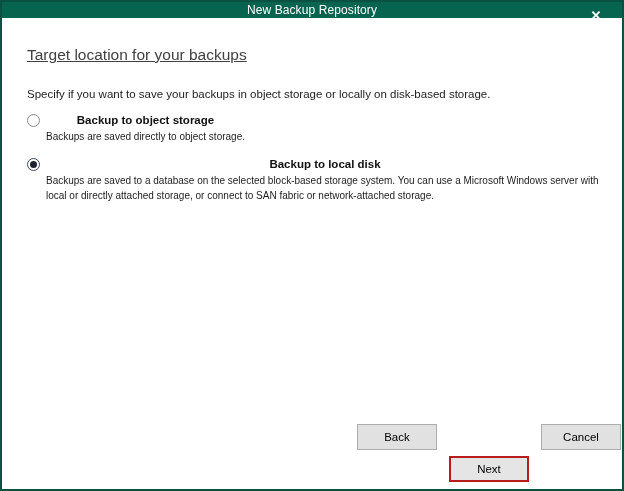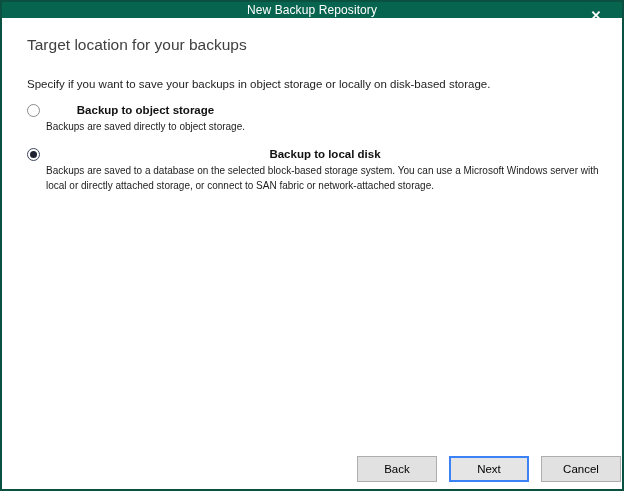--- a/index.html
+++ b/index.html
@@ -34,24 +34,25 @@
     color: #ffffff; font-size: 13px; font-weight: bold;
     cursor: pointer;
     display: flex; align-items: center; justify-content: center;
   }
   
   .content {
     position: absolute; top: 26px; left: 0; right: 0;
     padding: 0 0 0 25px;
   }
   h1.page-title {
-    margin-top: 8px;
+    margin-top: 18px;
     font-size: 15.5px;
     font-weight: 400;
     color: #404040;
+    text-decoration: underline;
   }
   p.intro {
     margin-top: 23px;
     font-size: 11.5px;
     color: #1c1c1c;
     line-height: 15px;
   }
   .option {
     display: flex;
     align-items: flex-start;
@@ -107,22 +108,23 @@
   .btn {
     width: 80px; height: 26px;
     background: #e1e1e1;
     border: 1px solid #adadad;
     font-family: "Liberation Sans", "DejaVu Sans", sans-serif;
     font-size: 11.5px;
     color: #000000;
     cursor: pointer;
   }
   .btn.default {
-    border: 2px solid #3b82f6;
+    border: 2px solid #b91c1c;
     background: #e5e5e5;
+    margin-top: 32px;
   }
 </style>
 </head>
 <body>
 
 <div class="dialog">
 
   <div class="titlebar">
     <span class="title">New Backup Repository</span>
     <button class="close-btn">

